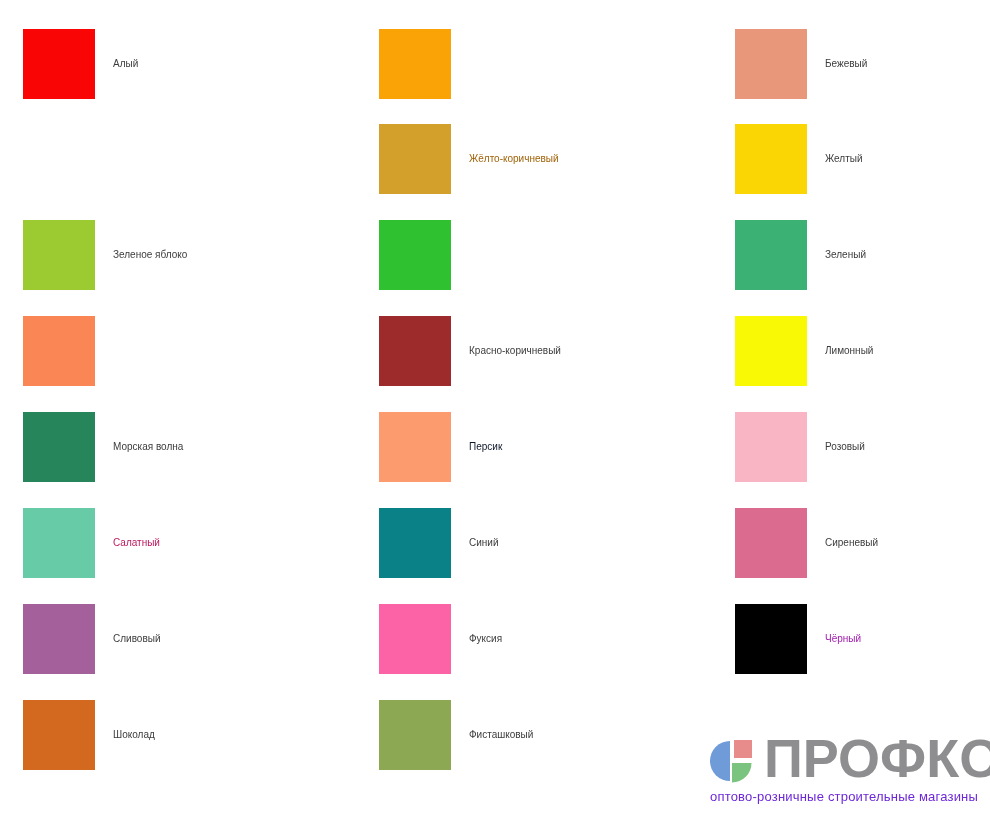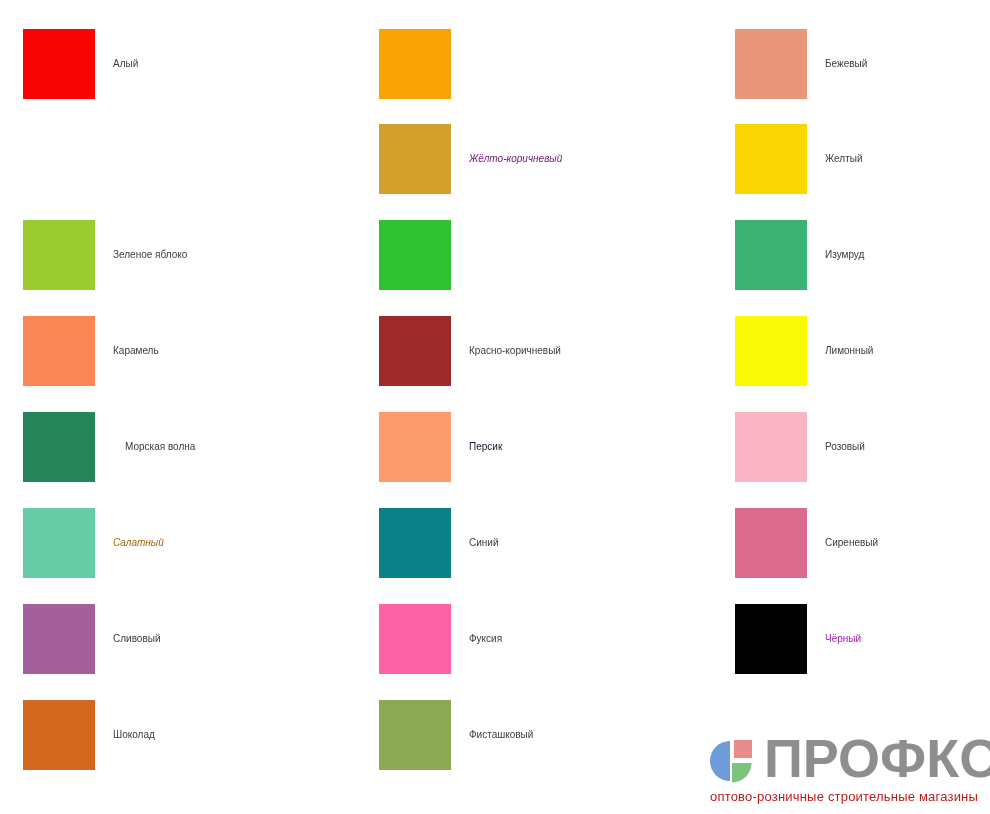--- a/index.html
+++ b/index.html
@@ -98,64 +98,63 @@
     </div>
     <div class="swatch-cell" style="left: 379px; top: 29px;">
       <div class="swatch-chip" style="background: rgb(250, 163, 7); width: 72px; height: 70px;"></div>
     </div>
     <div class="swatch-cell" style="left: 735px; top: 29px;">
       <div class="swatch-chip" style="background: rgb(232, 151, 122); width: 72px; height: 70px;"></div>
       <div class="swatch-label" style="color: rgb(60, 60, 60);">Бежевый</div>
     </div>
     <div class="swatch-cell" style="left: 379px; top: 124px;">
       <div class="swatch-chip" style="background: rgb(211, 160, 43); width: 72px; height: 70px;"></div>
-      <div class="swatch-label" style="color: #701a75; font-style: italic;">Жёлто-коричневый</div>
+      <div class="swatch-label" style="color: #a16207;">Жёлто-коричневый</div>
     </div>
     <div class="swatch-cell" style="left: 735px; top: 124px;">
       <div class="swatch-chip" style="background: rgb(251, 214, 5); width: 72px; height: 70px;"></div>
       <div class="swatch-label" style="color: rgb(60, 60, 60);">Желтый</div>
     </div>
     <div class="swatch-cell" style="left: 23px; top: 220px;">
       <div class="swatch-chip" style="background: rgb(155, 203, 48); width: 72px; height: 70px;"></div>
       <div class="swatch-label" style="color: rgb(60, 60, 60);">Зеленое яблоко</div>
     </div>
     <div class="swatch-cell" style="left: 379px; top: 220px;">
       <div class="swatch-chip" style="background: rgb(47, 193, 47); width: 72px; height: 70px;"></div>
     </div>
     <div class="swatch-cell" style="left: 735px; top: 220px;">
       <div class="swatch-chip" style="background: rgb(59, 178, 115); width: 72px; height: 70px;"></div>
-      <div class="swatch-label" style="color: rgb(60, 60, 60);">Изумруд</div>
+      <div class="swatch-label" style="color: rgb(60, 60, 60);">Зеленый</div>
     </div>
     <div class="swatch-cell" style="left: 23px; top: 316px;">
       <div class="swatch-chip" style="background: rgb(250, 133, 85); width: 72px; height: 70px;"></div>
-      <div class="swatch-label" style="color: rgb(60, 60, 60);">Карамель</div>
     </div>
     <div class="swatch-cell" style="left: 379px; top: 316px;">
       <div class="swatch-chip" style="background: rgb(158, 43, 43); width: 72px; height: 70px;"></div>
       <div class="swatch-label" style="color: rgb(60, 60, 60);">Красно-коричневый</div>
     </div>
     <div class="swatch-cell" style="left: 735px; top: 316px;">
       <div class="swatch-chip" style="background: rgb(250, 249, 5); width: 72px; height: 70px;"></div>
       <div class="swatch-label" style="color: rgb(60, 60, 60);">Лимонный</div>
     </div>
     <div class="swatch-cell" style="left: 23px; top: 412px;">
       <div class="swatch-chip" style="background: rgb(38, 133, 90); width: 72px; height: 70px;"></div>
-      <div class="swatch-label" style="color: rgb(60, 60, 60); margin-left: 12px;">Морская волна</div>
+      <div class="swatch-label" style="color: rgb(60, 60, 60);">Морская волна</div>
     </div>
     <div class="swatch-cell" style="left: 379px; top: 412px;">
       <div class="swatch-chip" style="background: rgb(252, 155, 110); width: 72px; height: 70px;"></div>
       <div class="swatch-label" style="color: #0f172a;">Персик</div>
     </div>
     <div class="swatch-cell" style="left: 735px; top: 412px;">
       <div class="swatch-chip" style="background: rgb(250, 181, 197); width: 72px; height: 70px;"></div>
       <div class="swatch-label" style="color: rgb(60, 60, 60);">Розовый</div>
     </div>
     <div class="swatch-cell" style="left: 23px; top: 508px;">
       <div class="swatch-chip" style="background: rgb(104, 203, 168); width: 72px; height: 70px;"></div>
-      <div class="swatch-label" style="color: #a16207; font-style: italic;">Салатный</div>
+      <div class="swatch-label" style="color: #be185d;">Салатный</div>
     </div>
     <div class="swatch-cell" style="left: 379px; top: 508px;">
       <div class="swatch-chip" style="background: rgb(10, 129, 135); width: 72px; height: 70px;"></div>
       <div class="swatch-label" style="color: rgb(60, 60, 60);">Синий</div>
     </div>
     <div class="swatch-cell" style="left: 735px; top: 508px;">
       <div class="swatch-chip" style="background: rgb(219, 108, 144); width: 72px; height: 70px;"></div>
       <div class="swatch-label" style="color: rgb(60, 60, 60);">Сиреневый</div>
     </div>
     <div class="swatch-cell" style="left: 23px; top: 604px;">
@@ -182,14 +181,14 @@
 
 <div id="brand-logo">
   <div id="logo-mark">
     <svg viewBox="0 0 52 48" width="52" height="48">
       <path id="mark-blue" d="M24 4 A20 20 0 1 0 24 44 L24 24 Z" fill="#6F9BD8"></path>
       <path id="mark-green" d="M26 26 L45.5 26 A19.5 19.5 0 0 1 26 45.5 Z" fill="#7BC47F"></path>
       <rect id="mark-red" x="28" y="3" width="18" height="18" fill="#E88B8B"></rect>
     </svg>
   </div>
   <div id="logo-wordmark" style="color: rgb(142, 142, 144);">ПРОФКОМ</div>
-  <div id="logo-tagline" style="color: #b91c1c;">оптово-розничные строительные магазины</div>
+  <div id="logo-tagline" style="color: #6d28d9;">оптово-розничные строительные магазины</div>
 </div>
 
 </body></html>

